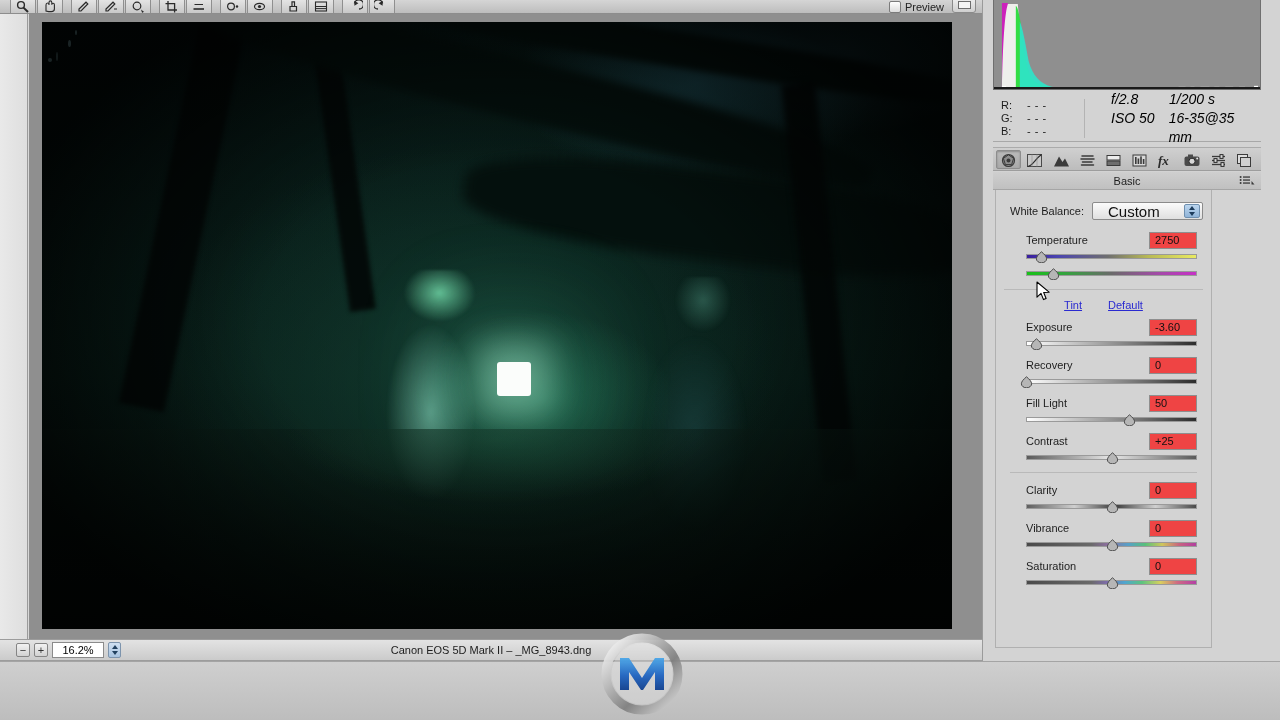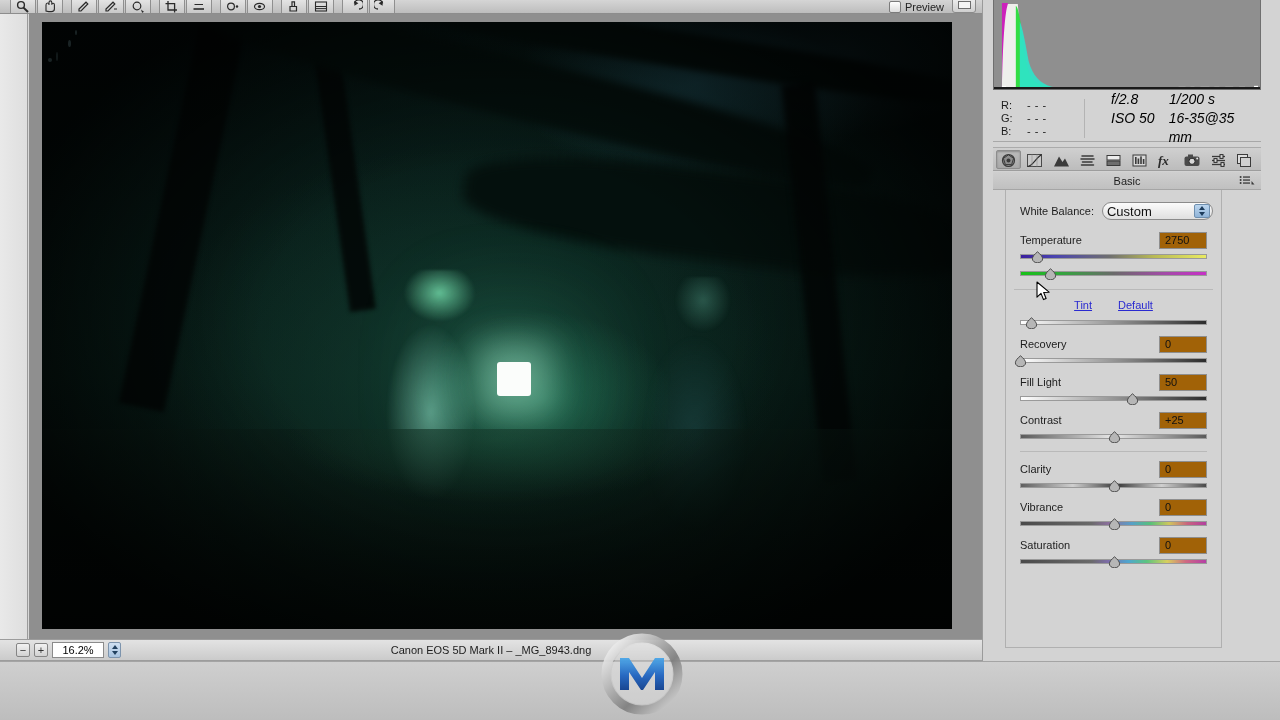--- a/index.html
+++ b/index.html
@@ -196,49 +196,49 @@
   #panel-title {
     position: absolute; left: 10px; top: 172px; width: 268px; height: 18px;
     background: linear-gradient(180deg,#cfcfcf,#c0c0c0);
     border-bottom: 1px solid #a5a5a5;
     display: flex; align-items: center; justify-content: center;
     font-size: 11px; color: #1d1d1d;
   }
   #flyout { position: absolute; right: 6px; top: 3px; display: flex; align-items: center; gap: 1px; }
 
   #basic-body {
-    position: absolute; left: 22px; top: 190px; width: 217px; height: 458px;
+    position: absolute; left: 12px; top: 190px; width: 217px; height: 458px;
     background: #d3d3d3; border: 1px solid #b0b0b0; border-top: none;
     padding: 6px 8px 0 8px;
   }
 
   .wb-row { display: flex; align-items: center; margin: 6px 0 10px 6px; }
   .wb-label { font-size: 11px; margin-right: 8px; color: #1d1d1d; }
   .wb-select {
-    flex: 1; height: 18px; border: 1px solid #8b8b8b; border-radius: 9px;
+    flex: 1; height: 18px; border: 1px solid #8b8b8b; border-radius: 2px;
     background: linear-gradient(180deg,#fbfbfb,#e0e0e0);
-    display: flex; align-items: center; padding-left: 4px;
-    font-size: 13px; position: relative; color:#111;
+    display: flex; align-items: center; padding-left: 15px;
+    font-size: 15px; position: relative; color:#111;
   }
   .wb-arrows {
     position: absolute; right: 2px; top: 1px; width: 16px; height: 14px;
     border-radius: 2px; background: linear-gradient(180deg,#bcd6ef,#90b4d8);
     border: 1px solid #6e8faf;
     display: flex; flex-direction: column; align-items: center; justify-content: center; gap: 2px;
   }
   .wb-arrows i { width:0; height:0; border-left:3px solid transparent; border-right:3px solid transparent; }
   .wb-arrows i.up { border-bottom: 4px solid #1d3c5c; }
   .wb-arrows i.dn { border-top: 4px solid #1d3c5c; }
 
-  .slider-block { margin: 0 6px 6px 6px; }
+  .slider-block { margin: 0 6px 6px 22px; }
   .slider-head { display: flex; align-items: center; justify-content: space-between; height: 20px; }
   .slider-name { font-size: 11px; color: #1d1d1d; }
   .slider-val {
     width: 48px; height: 17px; border: 1px solid #8e8e8e;
-    background: #a16207;
+    background: #ef4444;
     display: flex; align-items: center; padding-left: 5px;
     font-size: 11px; color: #111;
   }
   .slider-val.sel { background: #b6d2f0; }
   .track-wrap { position: relative; height: 11px; margin-top: 1px; }
   .track {
     position: absolute; left: 0; right: 0; top: 3px; height: 5px;
     border: 1px solid #9a9a9a;
   }
   .track.gray-rev { background: linear-gradient(90deg,#ffffff,#2c2c2c); }
@@ -614,20 +614,24 @@
           </div>
         </div>
       </div>
 
       <div class="auto-row">
         <span class="auto-link">Tint</span>
         <span class="auto-link">Default</span>
       </div>
 
       <div class="slider-block">
+        <div class="slider-head">
+          <span class="slider-name">Exposure</span>
+          <span class="slider-val">-3.60</span>
+        </div>
         <div class="track-wrap">
           <div class="track gray-rev"></div>
           <div class="thumb" style="left:6%;">
             <svg width="13" height="12" viewBox="0 0 13 12">
                 <path d="M6.5 0.8 C9.6 3.4 11.6 5.6 11.6 7.8 A5.1 4 0 0 1 1.4 7.8 C1.4 5.6 3.4 3.4 6.5 0.8 Z" fill="#b6b6b6" stroke="#4a4a4a" stroke-width="1"></path>
               </svg>
           </div>
         </div>
       </div>
 

